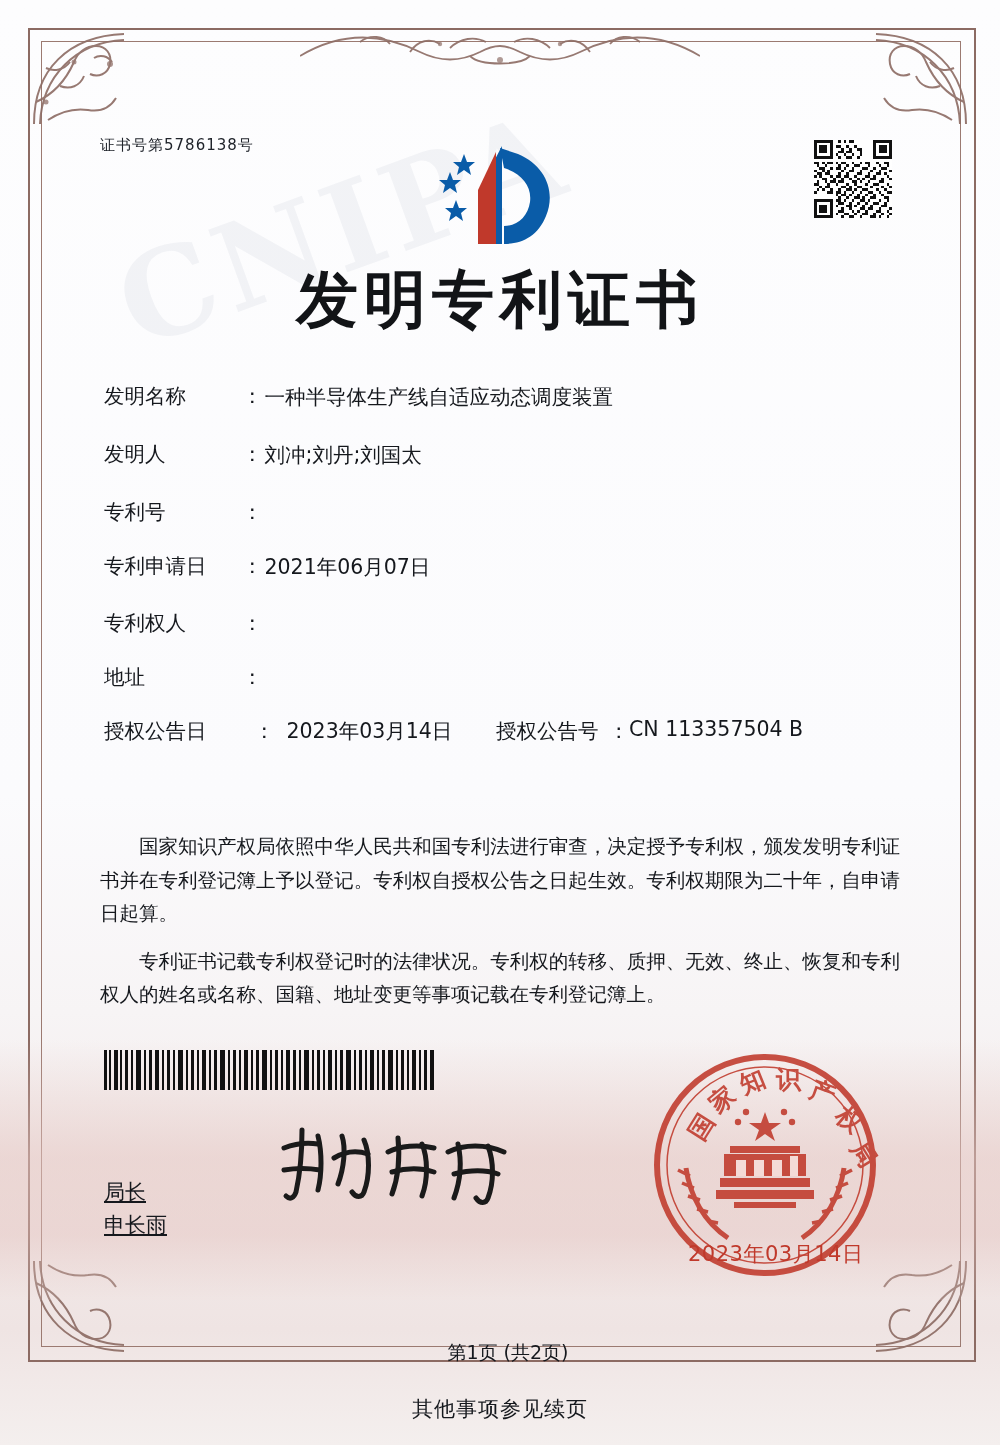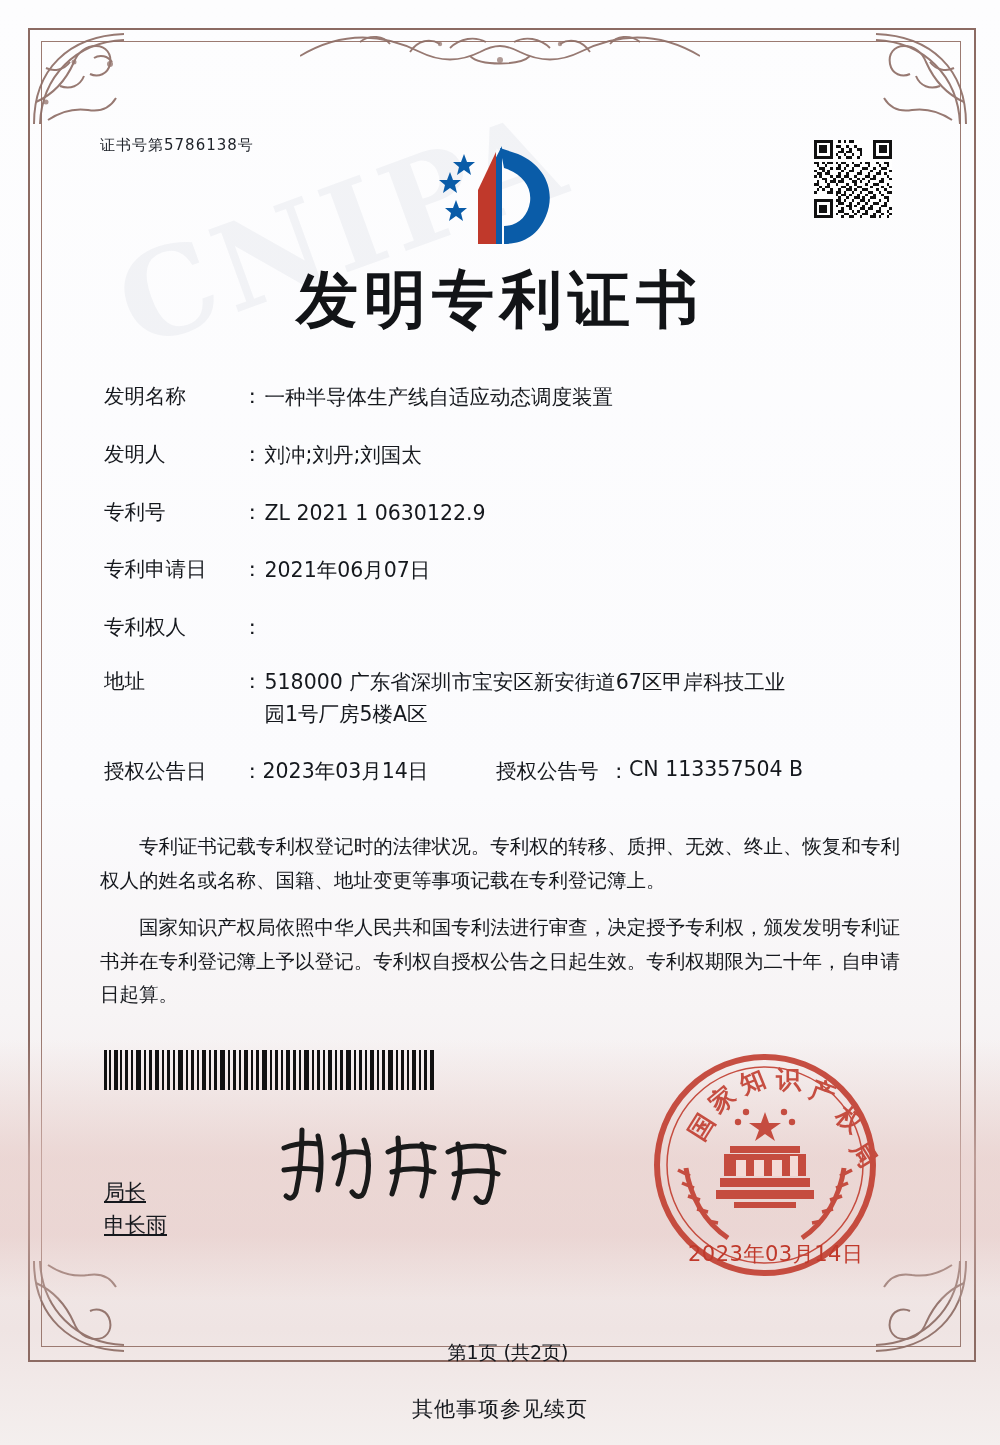--- a/index.html
+++ b/index.html
@@ -74,21 +74,21 @@
     width:138px;flex:0 0 138px;
     display:flex;justify-content:space-between;
     letter-spacing:0;
   }
   .row .lbl.nospread{display:block;letter-spacing:0;}
   .row .colon{margin:0 2px 0 0;}
   .row .val{flex:1;line-height:1.55;}
   .row .val .line2{display:block;margin-left:0;}
 
   .row-split{display:flex;align-items:flex-start;font-size:20.5px;color:#15181d;margin-bottom:6px;}
-  .row-split .seg1{width:392px;display:flex;}
+  .row-split .seg1{width:392px;display:flex;gap:12px;}
   .row-split .seg2{display:flex;}
   .row-split .lbl2{width:138px;flex:0 0 138px;display:flex;justify-content:space-between;}
   .row-split .lbl3{flex:0 0 auto;margin-right:10px;}
 
   
   .paras{position:absolute;left:100px;top:830px;width:800px;}
   .para{
     font-size:19.5px;color:#15181d;line-height:1.72;
     text-align:justify;margin-bottom:14px;
   }
@@ -416,61 +416,56 @@
 
     <div class="row">
       <span class="lbl">发明人</span>
       <span class="colon">：</span>
       <span class="val">刘冲;刘丹;刘国太</span>
     </div>
 
     <div class="row">
       <span class="lbl">专利号</span>
       <span class="colon">：</span>
-      <span class="val">ZL 2021 1 0630122.9</span>
     </div>
 
     <div class="row">
       <span class="lbl nospread">专利申请日</span>
       <span class="colon">：</span>
       <span class="val">2021年06月07日</span>
     </div>
 
     <div class="row">
       <span class="lbl">专利权人</span>
       <span class="colon">：</span>
     </div>
 
     <div class="row">
       <span class="lbl">地址</span>
       <span class="colon">：</span>
-      <span class="val">
-        <span>518000 广东省深圳市宝安区新安街道67区甲岸科技工业</span>
-        <span class="line2">园1号厂房5楼A区</span>
-      </span>
     </div>
 
     <div class="row-split">
       <span class="seg1">
         <span class="lbl2 nospread">授权公告日</span>
         <span class="colon">：</span>
         <span>2023年03月14日</span>
       </span>
       <span class="seg2">
         <span class="lbl3">授权公告号</span>
         <span class="colon">：</span>
         <span>CN 113357504 B</span>
       </span>
     </div>
 
   </div>
 
   <div class="paras">
+    <div class="para indent">国家知识产权局依照中华人民共和国专利法进行审查，决定授予专利权，颁发发明专利证书并在专利登记簿上予以登记。专利权自授权公告之日起生效。专利权期限为二十年，自申请日起算。</div>
     <div class="para indent">专利证书记载专利权登记时的法律状况。专利权的转移、质押、无效、终止、恢复和专利权人的姓名或名称、国籍、地址变更等事项记载在专利登记簿上。</div>
-    <div class="para indent">国家知识产权局依照中华人民共和国专利法进行审查，决定授予专利权，颁发发明专利证书并在专利登记簿上予以登记。专利权自授权公告之日起生效。专利权期限为二十年，自申请日起算。</div>
   </div>
 
   <svg class="barcode" viewBox="0 0 330 40" shape-rendering="crispEdges">
     <g fill="#111">
       <rect x="0" y="0" width="3" height="40"></rect>
         <rect x="5" y="0" width="2" height="40"></rect>
       <rect x="10" y="0" width="4" height="40"></rect>
         <rect x="16" y="0" width="2" height="40"></rect>
       <rect x="21" y="0" width="3" height="40"></rect>
         <rect x="27" y="0" width="2" height="40"></rect>

